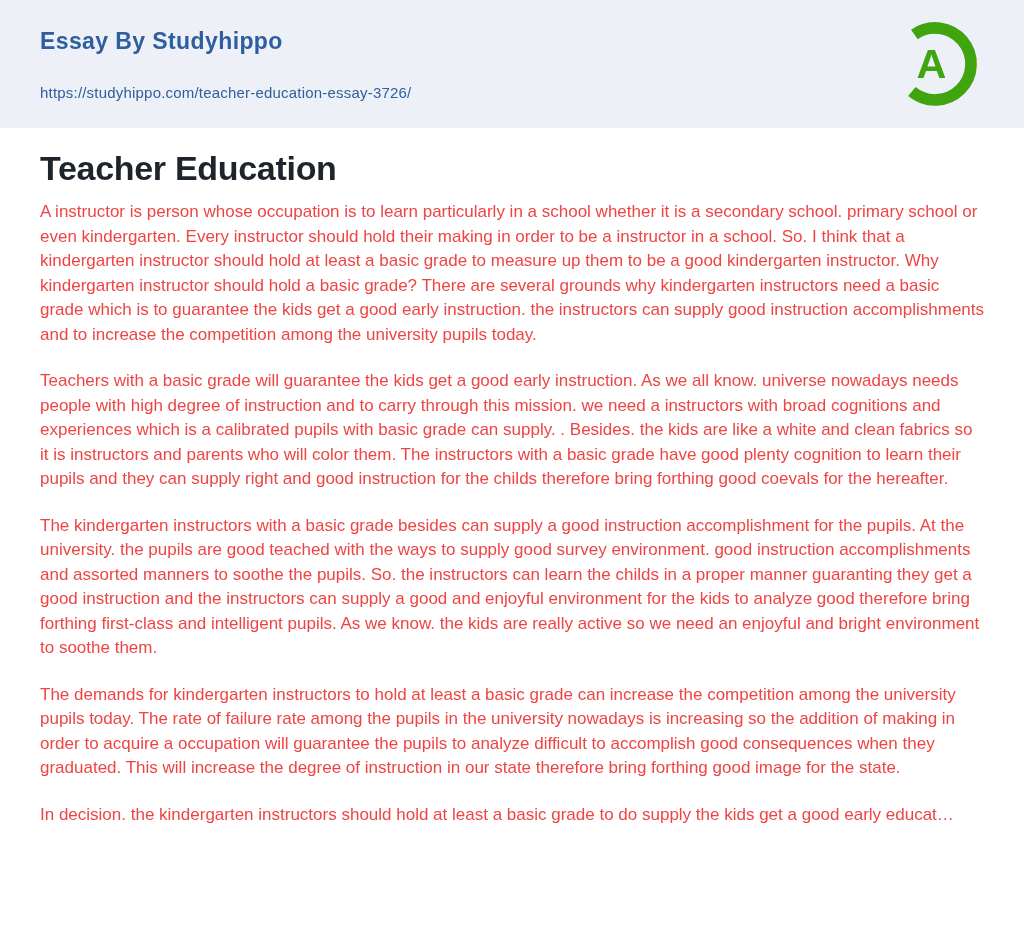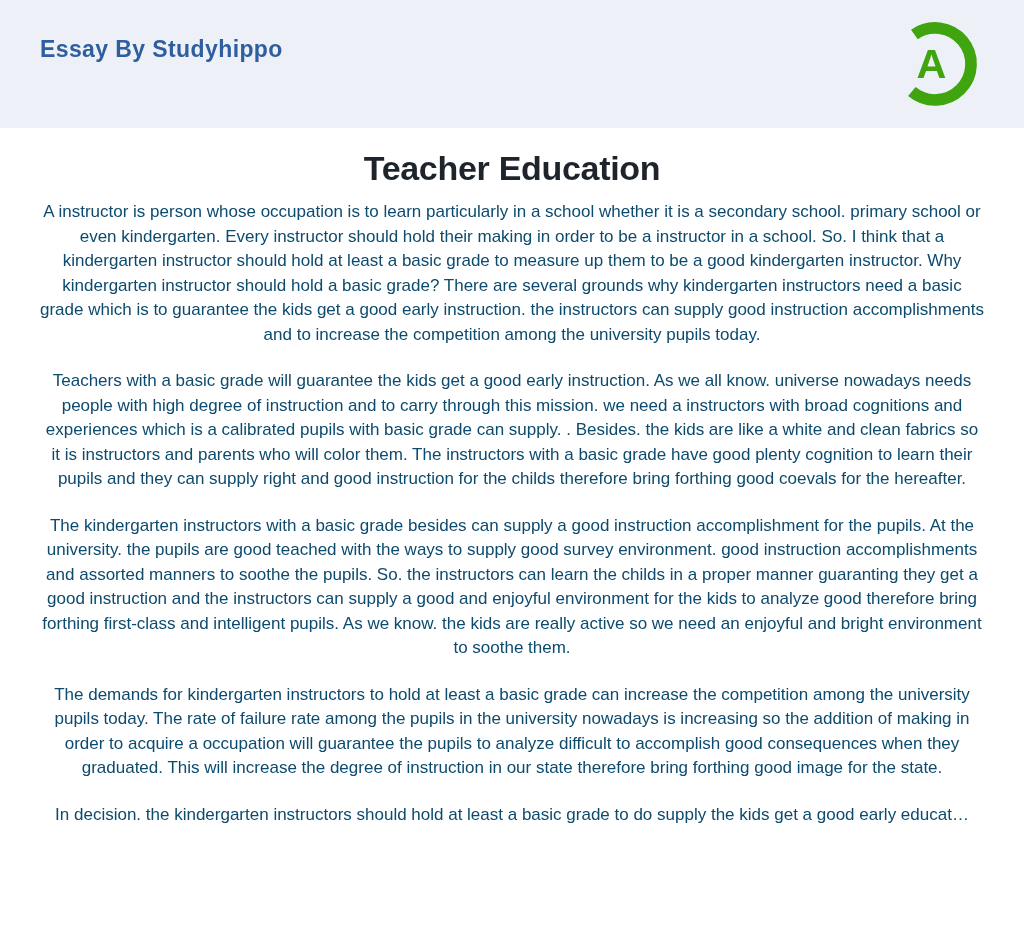--- a/index.html
+++ b/index.html
@@ -41,45 +41,45 @@
     text-decoration: none;
     letter-spacing: 0.2px;
   }
   .logo {
     width: 90px;
     height: 90px;
     flex: 0 0 auto;
   }
   .content {
     padding: 0 40px;
-    text-align: center;
   }
   .article-title {
     font-size: 34px;
     font-weight: 700;
     color: #1e242c;
     letter-spacing: -0.3px;
     margin: 21px 0 12px 0;
   }
   .essay-paragraph {
     font-size: 17px;
     line-height: 24.5px;
-    color: #0c4a6e;
+    color: #ef4444;
     margin: 0 0 22px 0;
     max-width: 945px;
   }
 </style>
 </head>
 <body>
 
 <div class="page">
 
   <div class="header">
     <div class="header-text">
       <div class="site-title">Essay By Studyhippo</div>
+      <a class="page-url" href="#">https://studyhippo.com/teacher-education-essay-3726/</a>
     </div>
 
     <div class="logo">
       <svg viewBox="0 0 100 100" width="90" height="90">
         <path d="M 27.1 17.2 A 40 40 0 1 1 24.3 80.6" fill="none" stroke="#3fa40e" stroke-width="13"></path>
         <text x="46" y="66" text-anchor="middle" font-family="Liberation Sans, sans-serif" font-size="46" font-weight="600" fill="#3fa40e">A</text>
       </svg>
     </div>
   </div>
 

